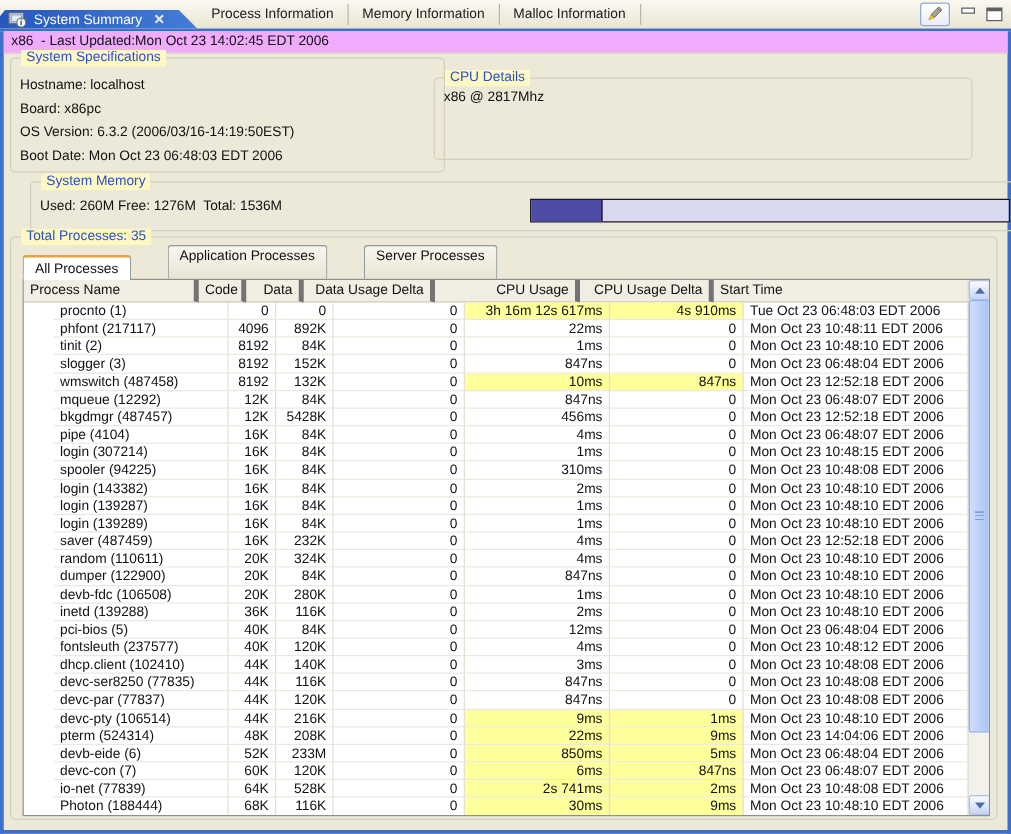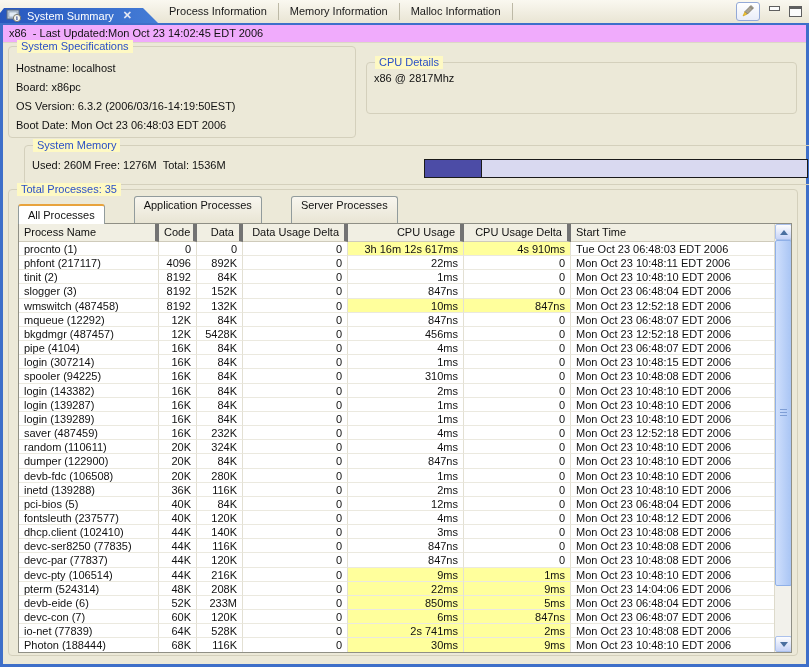--- a/index.html
+++ b/index.html
@@ -30,21 +30,21 @@
   .content { position:absolute; top:25px; left:0; right:0; bottom:0;
     border:3px solid #3E6FC9; border-top:none; background:#ECE9D8; }
   .infobar { position:absolute; top:0; left:0; right:0; height:18px; line-height:17px;
     padding-left:6px; background:#f0abfc; border-bottom:1px solid #DCD8C6; white-space:pre; }
 
   
   .grp { position:absolute; border:1px solid #D4D0BC; border-radius:4px; }
   .grp .legend { position:absolute; top:-7px; left:8px; background:#fef9c3;
     padding:0 4px; color:#2B50C6; line-height:13px; white-space:nowrap; }
   .grp-sysspec { left:5px; top:21px; width:348px; height:92px; }
-  .grp-cpu     { left:363px; top:37px; width:431px; height:52px; }
+  .grp-cpu     { left:344px; top:37px; width:431px; height:66px; }
   .grp-mem     { left:21px; top:120px; width:790px; height:40px;text-align:center; }
   .grp-proc    { left:5px; top:164px; width:790px; height:467px; }
   .speclines { padding:12px 0 0 7px; line-height:19px; white-space:nowrap; }
   .cpuline  { padding:9px 0 0 7px; }
   .memline  { position:absolute; left:7px; top:13px; white-space:pre; }
   .membar { position:absolute; left:399px; right:5px; top:13px; height:19px;
     border:1px solid #1A1A1A; background:#D9D9F0; }
   .memfill { height:100%; background:#4C4CA6; border-right:1px solid #1A1A1A; }
 
   
@@ -57,21 +57,21 @@
     border:1px solid #919B9C; border-bottom:none; border-radius:3px 3px 0 0; margin-left:2px; }
 
   
   .ptable { position:absolute; left:9px; top:33px; width:774px; height:430px;
     background:#FFFFFF; border:1px solid #8F8F85; overflow:hidden; }
   .phead, .prow { display:grid; grid-template-columns:140px 38px 46px 105px 116px 107px auto; }
   .phead { height:18px; background:#F1EFE3; }
   .phead .hc { line-height:17px; padding:0 5px; border-right:4px solid #737373;
     border-bottom:1px solid #CFCBBB; overflow:hidden; white-space:nowrap; }
   .phead .hc:last-child { border-right:none; }
-  .pbody { position:absolute; left:0; top:18px; right:17px; bottom:0; }
+  .pbody { position:absolute; left:0; top:18px; right:17px; bottom:0;padding-left:24px; }
   .prow { height:14.17px; }
   .prow .c { line-height:14px; padding:0 5px; border-right:1px solid #E3E0D3;
     border-bottom:1px solid #EBE9DF; overflow:hidden; white-space:nowrap; }
   .prow .c:last-child { border-right:none; }
   .ra { text-align:right; }
   .hl { background:#FFFF9C; }
 
   
   .sbar { position:absolute; top:0; right:0; bottom:0; width:17px; background:#F2F1EB;
     border-left:1px solid #DDDACB; }

